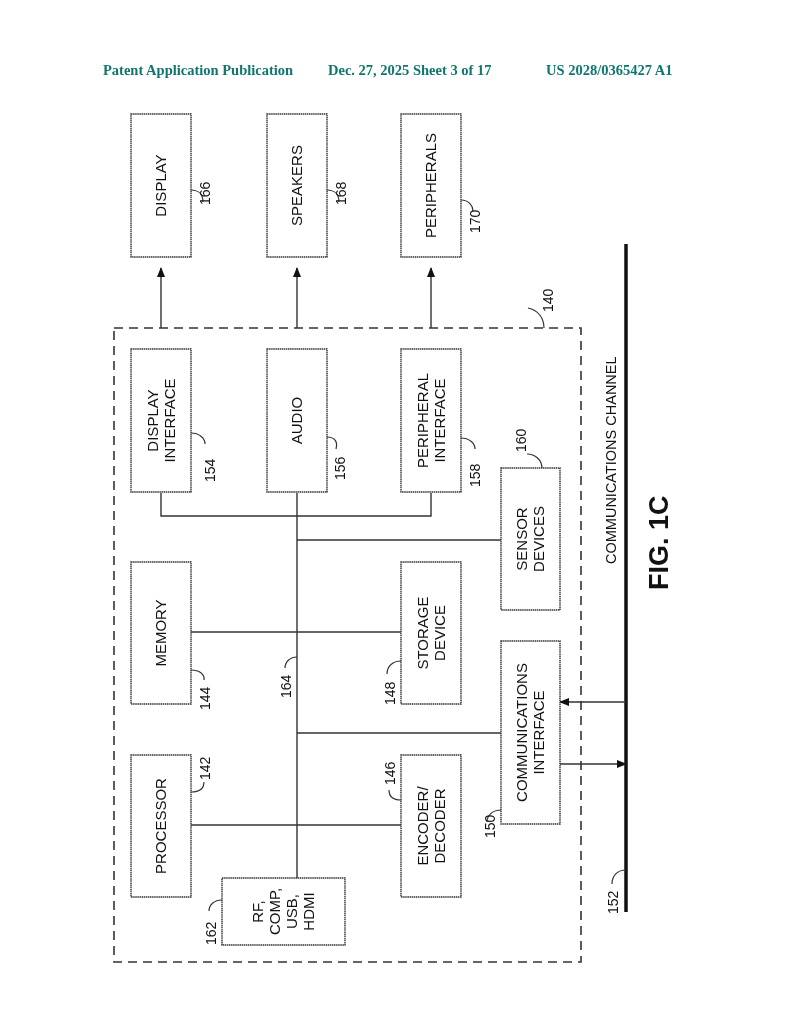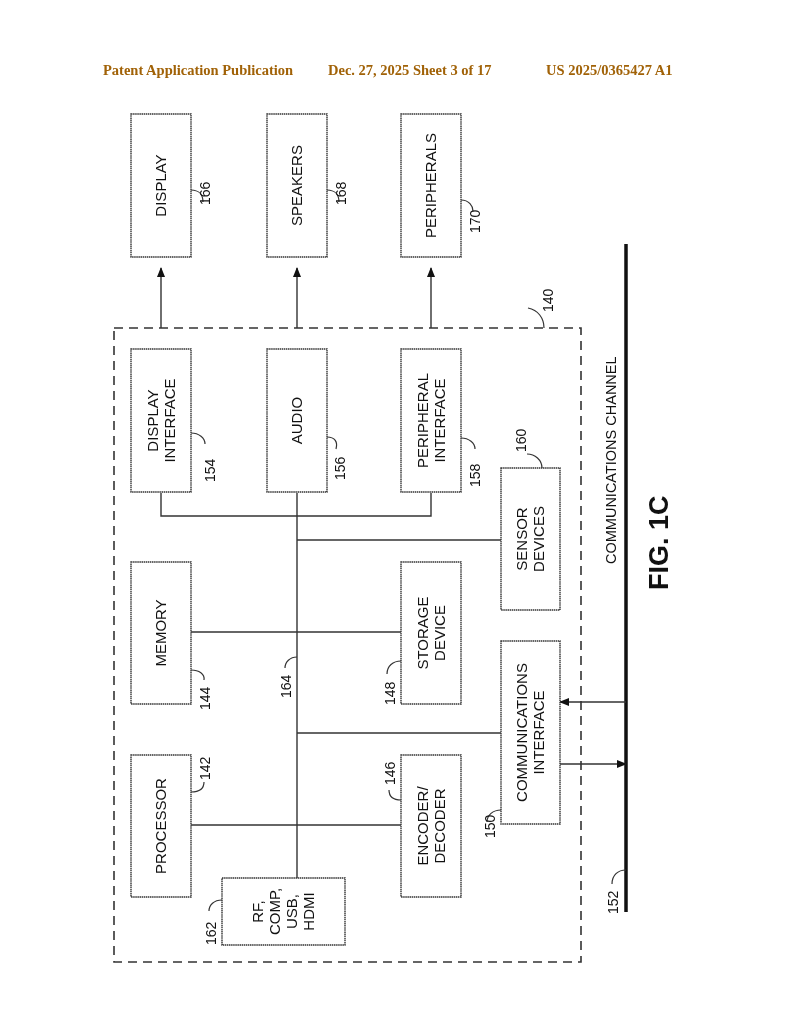--- a/index.html
+++ b/index.html
@@ -1,38 +1,38 @@
 <!DOCTYPE html>
 <html><head>
 <meta charset="utf-8">
 <style>
   html, body { margin: 0; padding: 0; background: #ffffff; }
   body { width: 794px; height: 1024px; position: relative; overflow: hidden; }
   #header {
     position: absolute; left: 0; top: 0; width: 794px; height: 90px;
-    font-family: "Liberation Serif", serif; font-weight: bold; font-size: 14.5px; color: #a16207;
+    font-family: "Liberation Serif", serif; font-weight: bold; font-size: 14.5px; color: #0f766e;
   }
   #header span { position: absolute; top: 62px; white-space: nowrap; }
   #diagram { position: absolute; left: 0; top: 0; }
   .box { fill: #fff; stroke: #333; stroke-width: 1.4; stroke-dasharray: 1.5 0.6; }
   .wire { stroke: #333; stroke-width: 1.4; fill: none; }
   .dash { stroke: #333; stroke-width: 1.6; fill: none; stroke-dasharray: 9 6; }
   .lead { stroke: #333; stroke-width: 1.2; fill: none; }
   .lbl { font-family: "Liberation Sans", sans-serif; font-size: 15px; fill: #111; }
   .ref { font-family: "Liberation Sans", sans-serif; font-size: 14px; fill: #111; }
   .fig { font-family: "Liberation Sans", sans-serif; font-size: 27px; font-weight: bold; fill: #111; }
   .chan { font-family: "Liberation Sans", sans-serif; font-size: 14.5px; fill: #111; }
 </style>
 </head>
 <body>
 
 <div id="header">
   <span style="left:103px">Patent Application Publication</span>
   <span style="left:328px">Dec. 27, 2025  Sheet 3 of 17</span>
-  <span style="left:546px">US 2025/0365427 A1</span>
+  <span style="left:546px">US 2028/0365427 A1</span>
 </div>
 
 <svg id="diagram" width="794" height="1024" viewBox="0 0 794 1024" xmlns="http://www.w3.org/2000/svg">
   <defs>
     <marker id="arr" markerWidth="10" markerHeight="10" refX="9" refY="5" orient="auto" markerUnits="userSpaceOnUse">
       <path d="M0,1 L10,5 L0,9 Z" fill="#111"></path>
     </marker>
   </defs>
 
   <rect class="dash" x="114" y="328" width="467" height="634"></rect>

